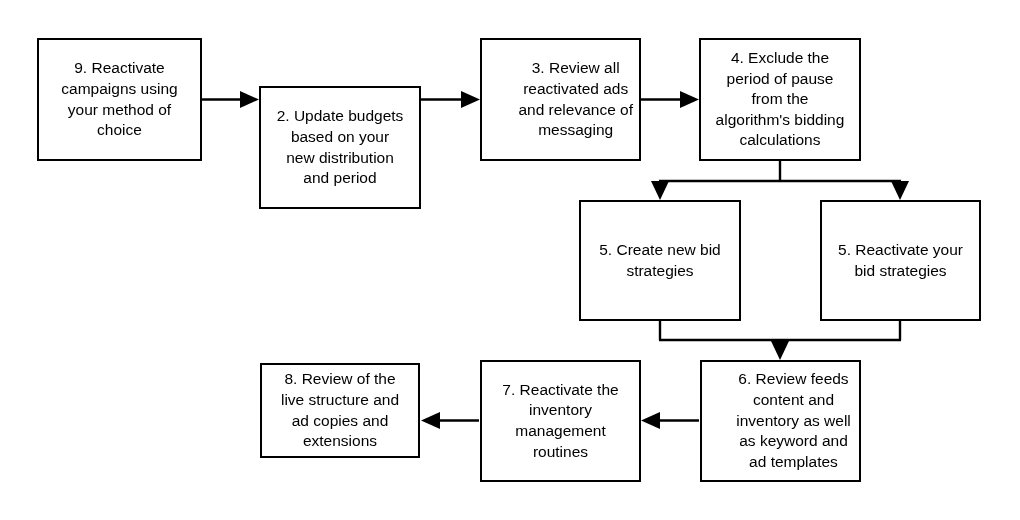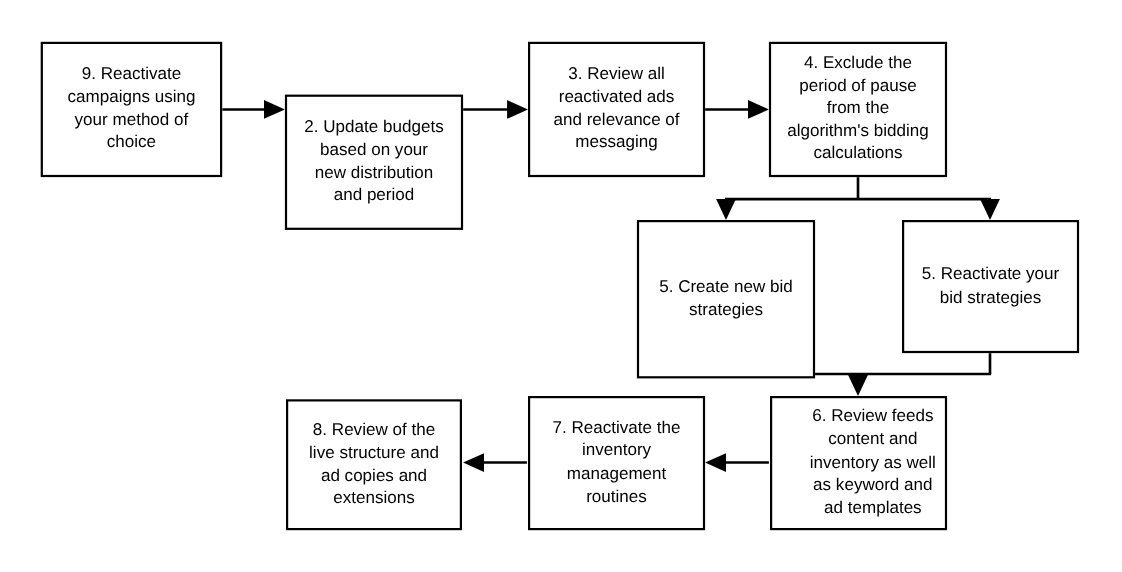--- a/index.html
+++ b/index.html
@@ -120,36 +120,36 @@
 choice</span>
   </div>
 
   <div class="node-box" id="node-step2" style="left: 259px; top: 38px; width: 162px; height: 123px; margin-top: 48px;">
     <span class="node-label">2. Update budgets
 based on your
 new distribution
 and period</span>
   </div>
 
-  <div class="node-box" id="node-step3" style="left: 480px; top: 38px; width: 161px; height: 123px;">
+  <div class="node-box" id="node-step3" style="left: 480px; top: 38px; width: 161px; height: 123px; justify-content: flex-end;">
     <span class="node-label">3. Review all
 reactivated ads
 and relevance of
 messaging</span>
   </div>
 
   <div class="node-box" id="node-step4" style="left: 699px; top: 38px; width: 162px; height: 123px;">
     <span class="node-label">4. Exclude the
 period of pause
 from the
 algorithm's bidding
 calculations</span>
   </div>
 
-  <div class="node-box" id="node-step5a" style="left: 579px; top: 200px; width: 162px; height: 144px;">
+  <div class="node-box" id="node-step5a" style="left: 579px; top: 200px; width: 162px; height: 121px;">
     <span class="node-label">5. Create new bid
 strategies</span>
   </div>
 
   <div class="node-box" id="node-step5b" style="left: 820px; top: 200px; width: 161px; height: 121px;">
     <span class="node-label">5. Reactivate your
 bid strategies</span>
   </div>
 
   <div class="node-box" id="node-step6" style="left: 700px; top: 360px; width: 161px; height: 122px; padding-left: 32px;">
@@ -160,20 +160,20 @@
 ad templates</span>
   </div>
 
   <div class="node-box" id="node-step7" style="left: 480px; top: 360px; width: 161px; height: 122px;">
     <span class="node-label">7. Reactivate the
 inventory
 management
 routines</span>
   </div>
 
-  <div class="node-box" id="node-step8" style="left: 260px; top: 363px; width: 160px; height: 119px;">
+  <div class="node-box" id="node-step8" style="left: 260px; top: 363px; width: 160px; height: 95px;">
     <span class="node-label">8. Review of the
 live structure and
 ad copies and
 extensions</span>
   </div>
 
 </div>
 
 </body></html>

